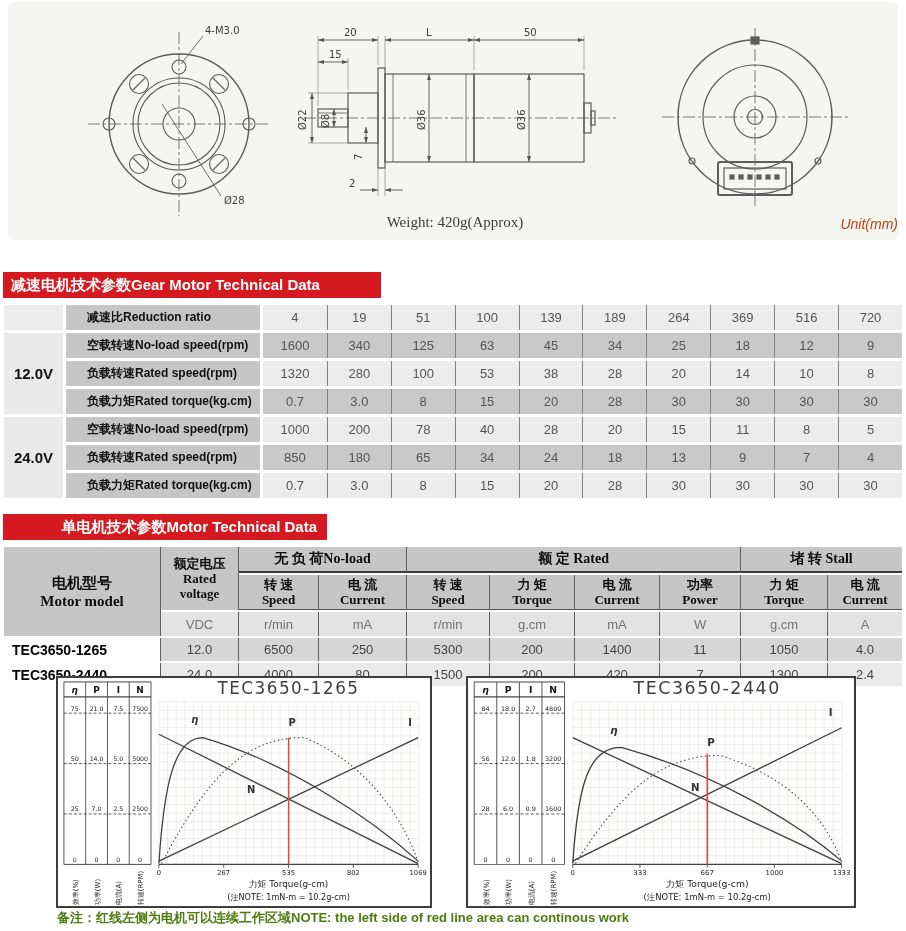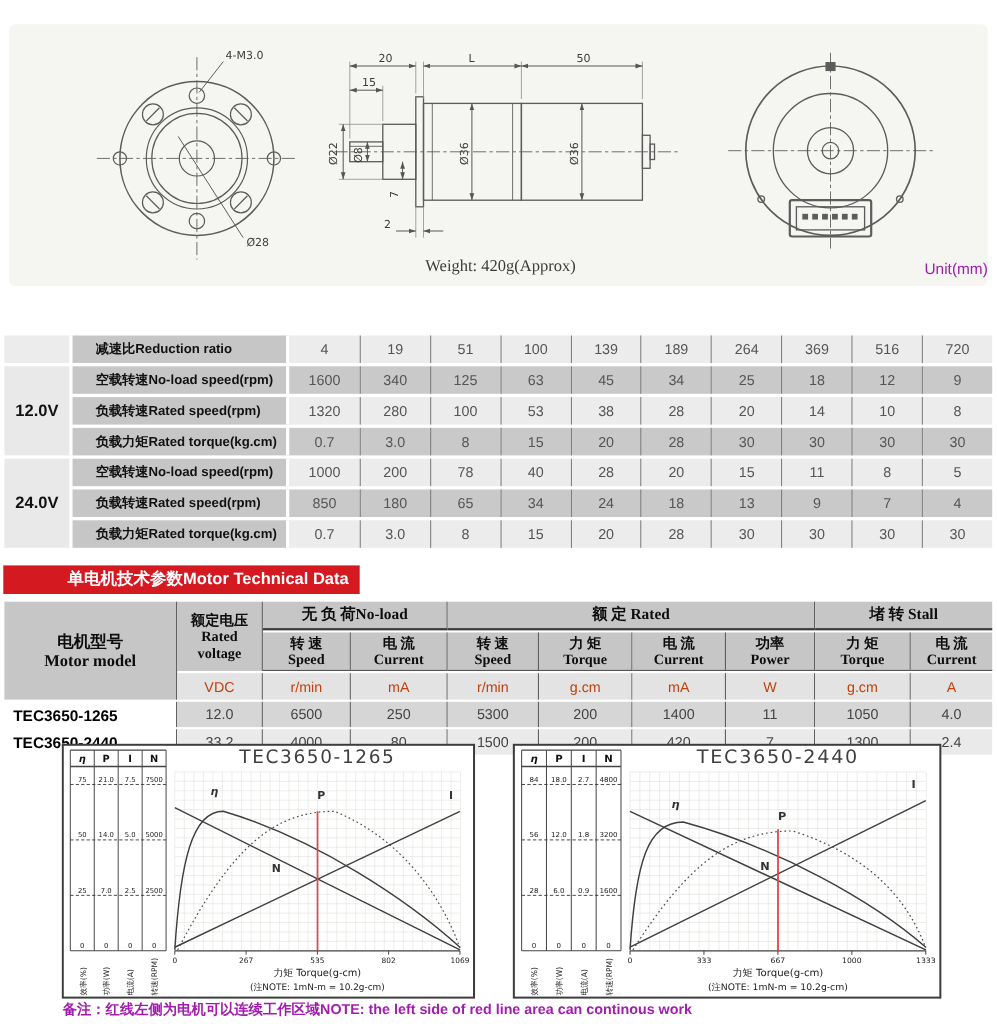--- a/index.html
+++ b/index.html
@@ -1,52 +1,52 @@
 <!DOCTYPE html>
 <html><head>
 <meta charset="utf-8">
 <style>
   html,body{margin:0;padding:0;background:#fff;}
   body{width:906px;height:931px;font-family:"Liberation Sans",sans-serif;position:relative;overflow:hidden;}
   .sheet{position:absolute;left:0;top:0;width:906px;height:931px;background:#fff;}
-  .drawing-panel{position:absolute;left:8px;top:22px;width:890px;height:238px;background:#f5f5f2;border-radius:6px;}
+  .drawing-panel{position:absolute;left:8px;top:2px;width:890px;height:238px;background:#f5f5f2;border-radius:6px;}
   .drawing-panel svg{position:absolute;}
   svg{font-family:"DejaVu Sans",sans-serif;}
   .dimtxt{font-size:10px;fill:#3d3d3d;}
   .weight-label{position:absolute;left:340px;top:222px;width:230px;text-align:center;font-size:15px;color:#3c3c3c;font-family:Liberation Serif, serif;}
-  .unit-label{position:absolute;left:806px;top:224px;width:92px;text-align:right;font-size:14px;color:#a21caf;}
+  .unit-label{position:absolute;left:806px;top:224px;width:92px;text-align:right;font-size:14px;color:#c2410c;font-style:italic;}
   .banner{position:absolute;left:3px;height:26px;color:#fff;font-weight:bold;font-size:15px;line-height:26px;padding:0 10px 0 8px;white-space:nowrap;}
   #banner-gear{top:272px;width:360px;}
   #banner-motor{top:514px;width:306px;text-align:right;}
   table.gear{position:absolute;left:4px;top:302px;width:898px;border-collapse:separate;border-spacing:0 3px;table-layout:fixed;}
   table.gear td{height:23px;text-align:center;font-size:13px;white-space:nowrap;overflow:hidden;}
   .gear .corner{background:#ececec;border-right:3px solid #fff;}
   .gear .volt{background:#e9e9e9;font-weight:bold;font-size:15px;color:#111;border-right:3px solid #fff;margin-left:36px;}
   .gear .lbl{background:#c6c6c6;text-align:left;padding-left:21px;font-weight:bold;font-size:12px;color:#111;border-right:3px solid #fff;}
   .gear td.val{color:#555;}
   .gear td.val.light{background:#ececec;}
   .gear td.val.dark{background:#c9c9c9;}
   .gear td.val + td.val{border-left:1px solid #828282;}
   table.motor{position:absolute;left:4px;top:545px;width:898px;border-collapse:separate;border-spacing:0 2px;table-layout:fixed;}
   table.motor td{text-align:center;white-space:nowrap;overflow:hidden;border-right:1px solid #606060;}
   .motor td:last-child{border-right:none;}
   .motor .mhead,.motor .vhead,.motor .ghead,.motor .shead{background:#c6c6c6;color:#0d0d0d;font-weight:bold;font-family:Liberation Serif, serif;}
   .motor .mhead{font-size:15px;}
   .motor .vhead{font-size:13px;line-height:15px;}
   .motor .ghead{font-size:14px;height:22px;border-bottom:2px solid #3c3c3c;}
   .motor .shead{font-size:13px;line-height:15px;height:32px;border-bottom:1px solid #555;}
-  .motor .unit{background:#e3e3e3;color:#c2410c;font-size:13px;height:22px;}
+  .motor .unit{background:#e3e3e3;color:#737373;font-size:13px;height:22px;}
   .motor .model{background:#fff;text-align:left;font-weight:bold;font-size:14px;padding-left:8px;height:21px;color:#000;}
   .motor td.mval{font-size:13px;color:#444;height:21px;}
   .motor tr.d0 td.mval{background:#d6d6d6;}
   .motor tr.d1 td.mval{background:#eaeaea;}
   .chart{position:absolute;top:676px;height:232px;}
   #chart-0{left:56px;width:376px;}
   #chart-1{left:466px;width:390px;}
-  .footer-note{position:absolute;left:57px;top:909px;font-size:13px;font-weight:600;color:#a21caf;white-space:nowrap;}
+  .footer-note{position:absolute;left:57px;top:909px;font-size:13px;font-weight:600;color:#4d7c0f;white-space:nowrap;}
 </style>
 </head>
 <body>
 
 <div class="sheet">
 
   <div class="drawing-panel">
 
     <svg style="left:55px;top:14px" width="235" height="205" viewBox="0 0 235 205">
       <g stroke="#5c5c5c" stroke-width="1.1" fill="none">
@@ -156,20 +156,21 @@
           <rect x="116" y="151" width="4" height="4" fill="#5c5c5c"></rect>
             <rect x="125" y="151" width="4" height="4" fill="#5c5c5c"></rect>
         </g>
       </g>
     </svg>
 
     <div class="weight-label" style="position:absolute;left:332px;top:212px;">Weight: 420g(Approx)</div>
     <div class="unit-label" style="position:absolute;left:798px;top:214px;">Unit(mm)</div>
   </div>
 
+  <div class="banner" id="banner-gear" style="background: rgb(213, 25, 32);">减速电机技术参数Gear Motor Technical Data</div>
   <table class="gear" id="gear-table">
     <colgroup>
         <col style="width:62px">
         <col style="width:197px">
       </colgroup>
   <tbody>
         <tr>
           <td class="corner"></td>
           <td class="lbl">减速比Reduction ratio</td>
           <td class="val light">4</td>
@@ -347,21 +348,21 @@
           <td class="mval">250</td>
           <td class="mval">5300</td>
           <td class="mval">200</td>
           <td class="mval">1400</td>
           <td class="mval">11</td>
           <td class="mval">1050</td>
           <td class="mval">4.0</td>
         </tr>
         <tr class="d1">
           <td class="model">TEC3650-2440</td>
-          <td class="mval">33.2</td>
+          <td class="mval">24.0</td>
           <td class="mval">4000</td>
           <td class="mval">80</td>
           <td class="mval">1500</td>
           <td class="mval">200</td>
           <td class="mval">420</td>
           <td class="mval">7</td>
           <td class="mval">1300</td>
           <td class="mval">2.4</td>
         </tr>
       </tbody>

